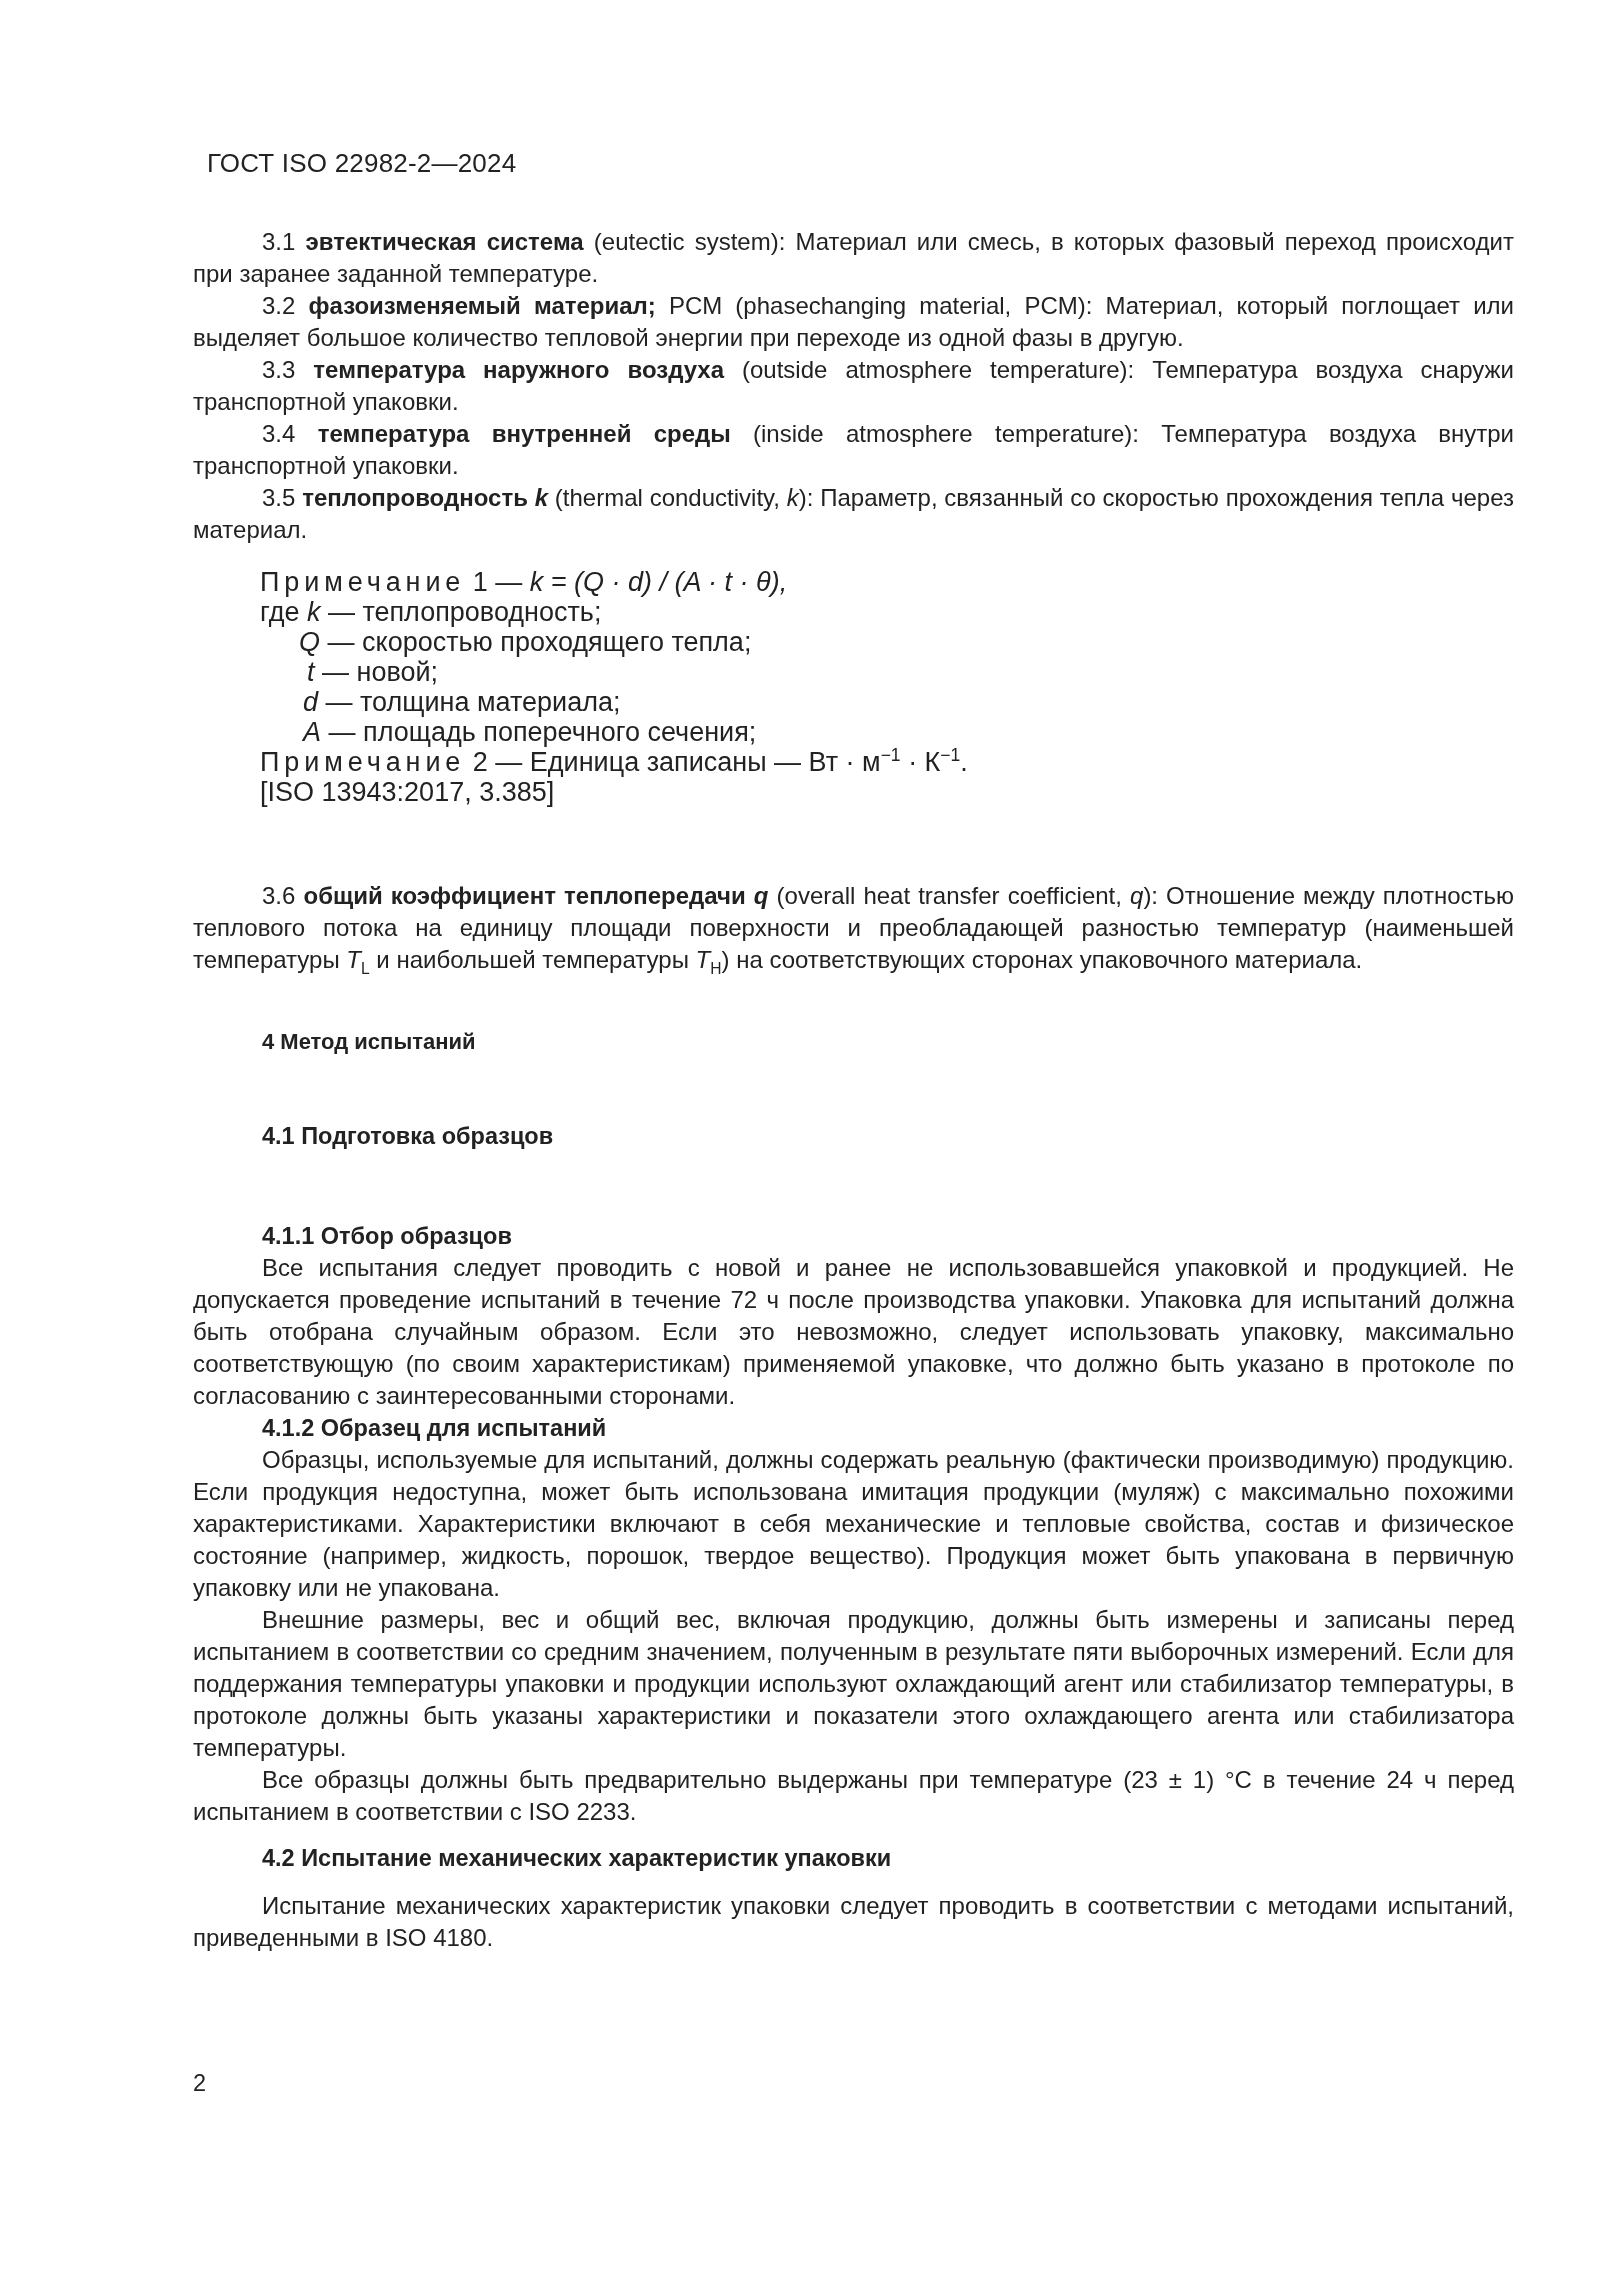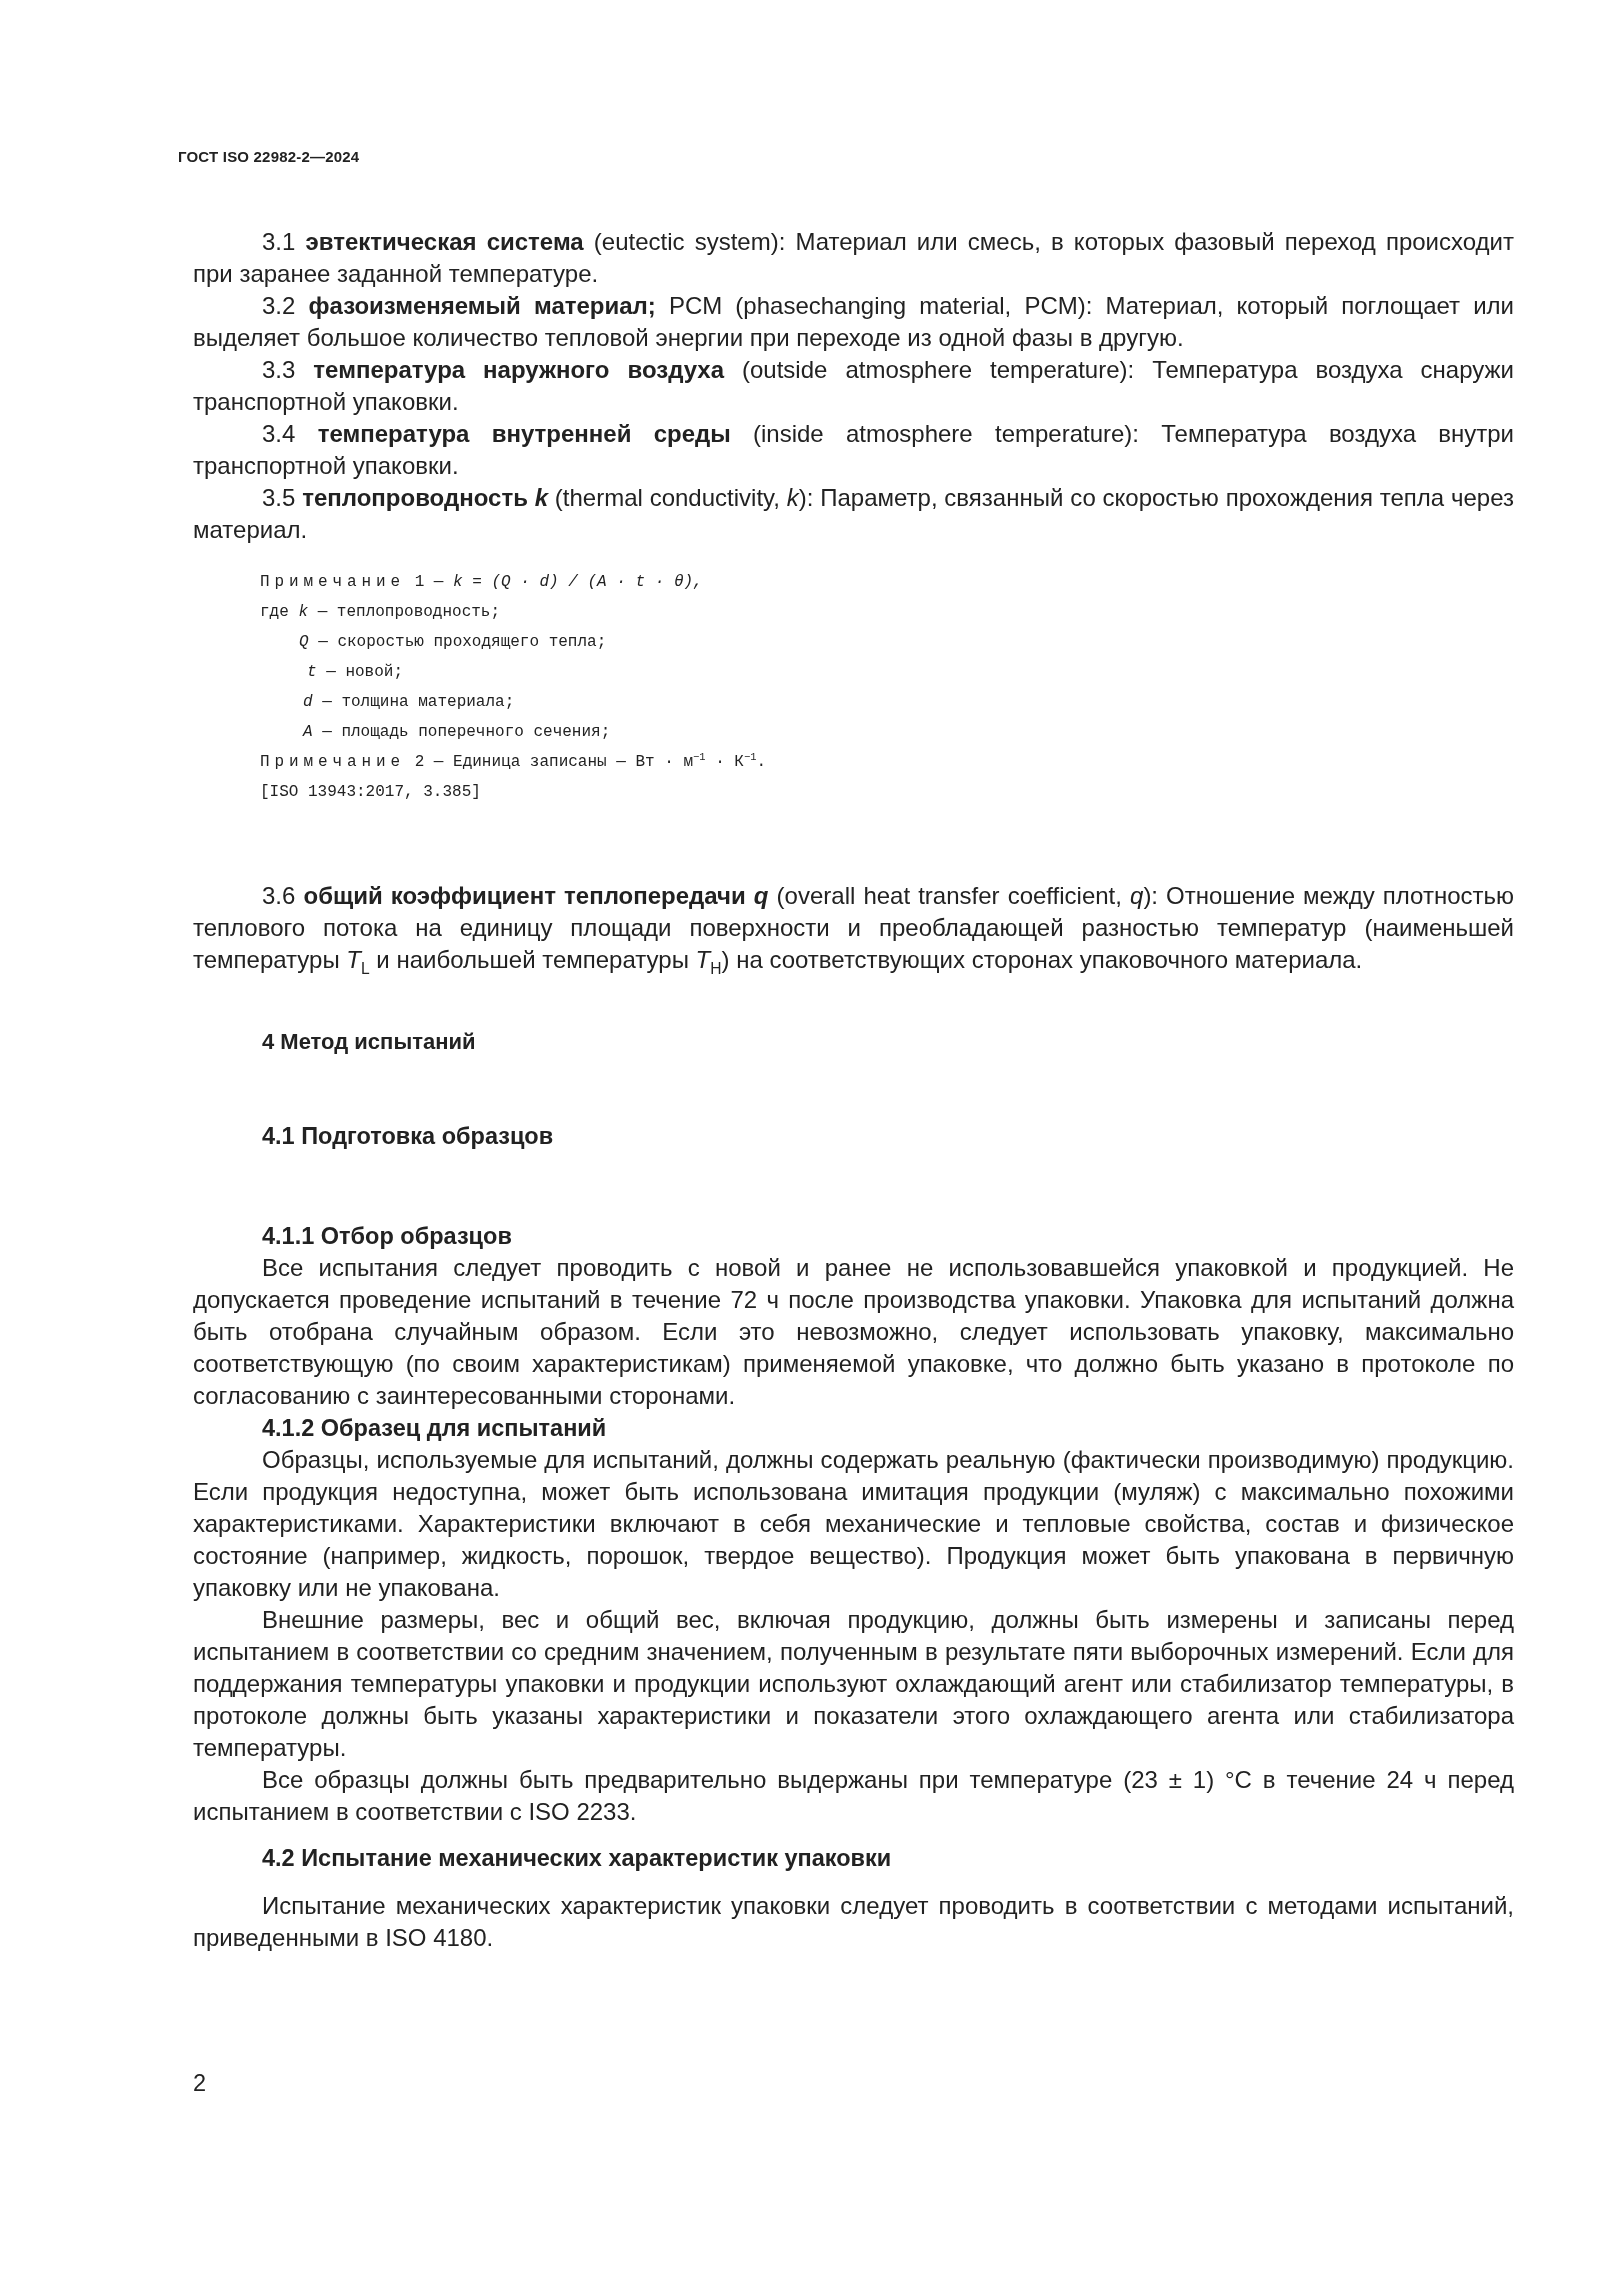--- a/index.html
+++ b/index.html
@@ -1,24 +1,24 @@
 <!DOCTYPE html>
 <html><head>
 <meta charset="utf-8">
 <style>
   html, body { margin: 0; padding: 0; background: #ffffff; }
   body { width: 1621px; height: 2293px; position: relative; overflow: hidden;
          font-family: "Liberation Sans", sans-serif; color: #222222; }
-  .hdr { position: absolute; left: 178px; top: 148px; font-weight: bold; font-size: 15px; letter-spacing: 0.2px; }
+  .hdr { position: absolute; left: 207px; top: 148px; font-weight: normal; font-size: 26px; letter-spacing: 0.2px; }
   .p { font-size: 24px; line-height: 32px; text-align: justify; margin: 0; }
   .ind { text-indent: 69px; }
   .b { font-weight: bold; }
   .i { font-style: italic; }
   .blk { position: absolute; left: 193px; width: 1321px; }
-  .note { font-size: 16px; line-height: 30px; margin: 0 0 0 67px; font-family: Liberation Mono, monospace; }
+  .note { font-size: 27px; line-height: 30px; margin: 0 0 0 67px; }
   .note .sp { letter-spacing: 4.9px; }
   .note .sub1 { padding-left: 39px; }
   .note .sub2 { padding-left: 47px; }
   .h1 { font-weight: bold; font-size: 22px; margin: 0 0 0 69px; }
   .h2 { font-weight: bold; font-size: 23.5px; margin: 0 0 0 69px; line-height: 32px; }
   sub, sup { font-size: 65%; line-height: 0; }
   .pgnum { position: absolute; left: 193px; top: 2070px; font-size: 23.5px; }
 </style>
 </head>
 <body>

